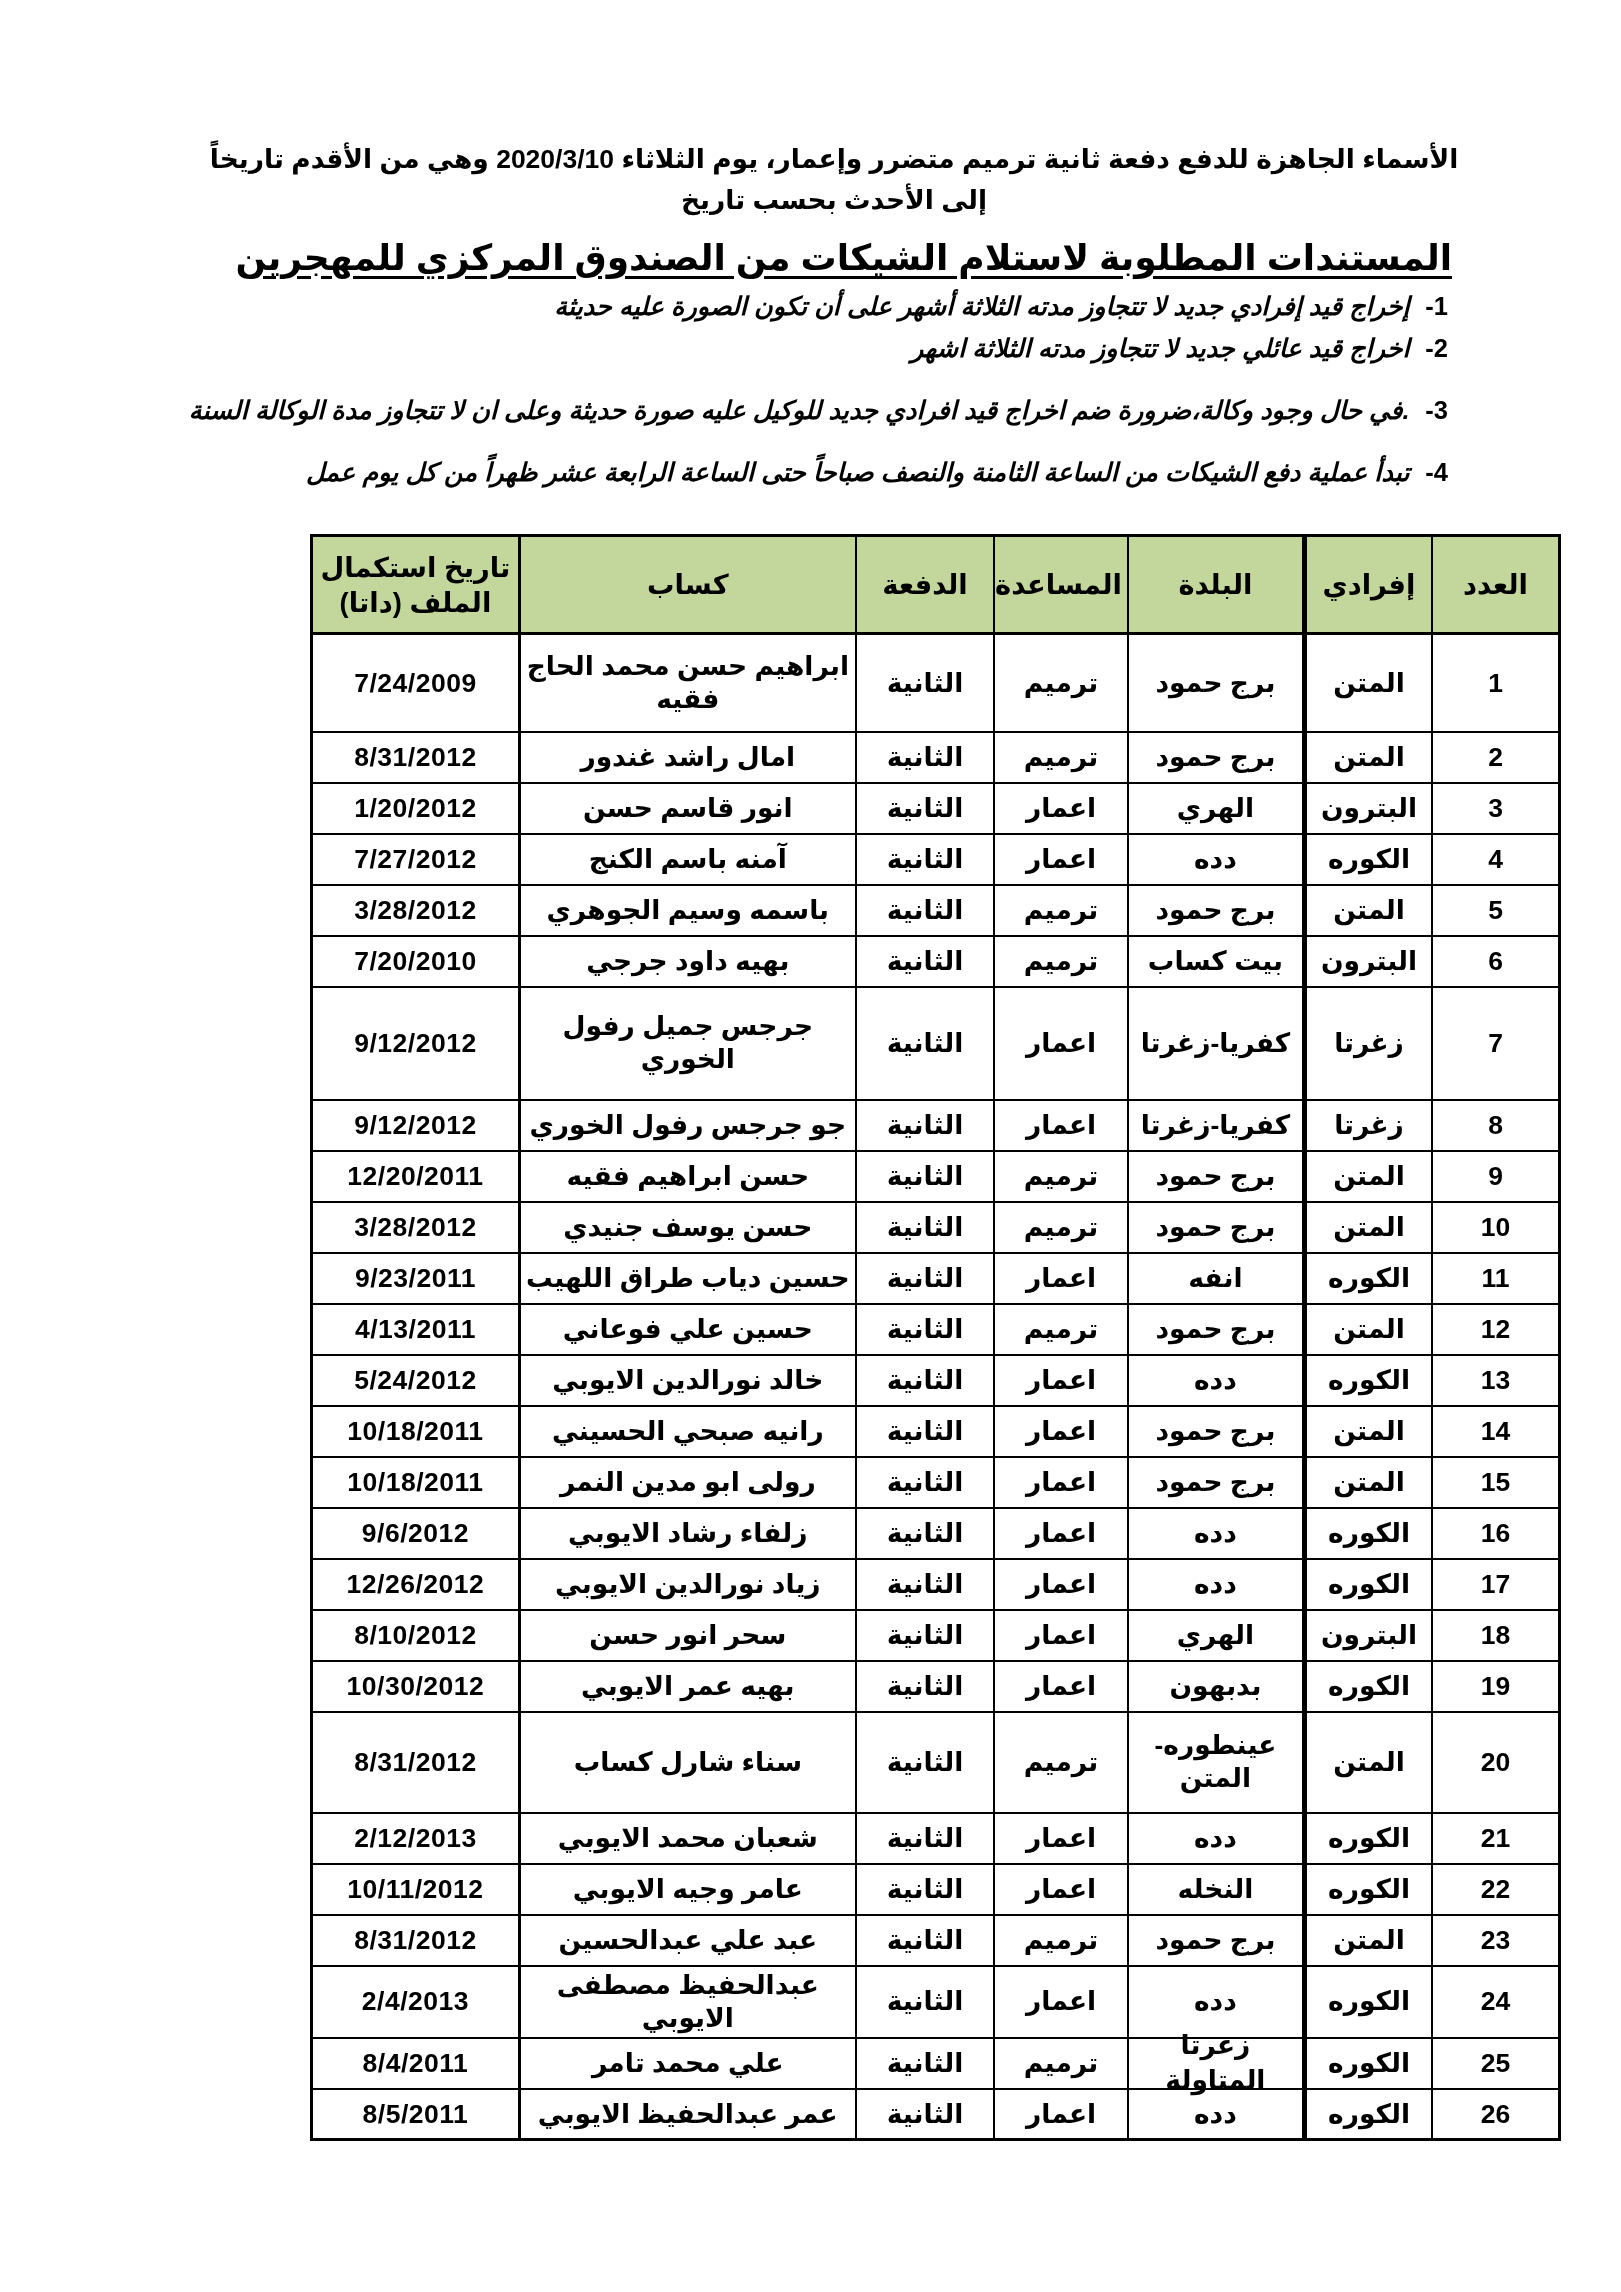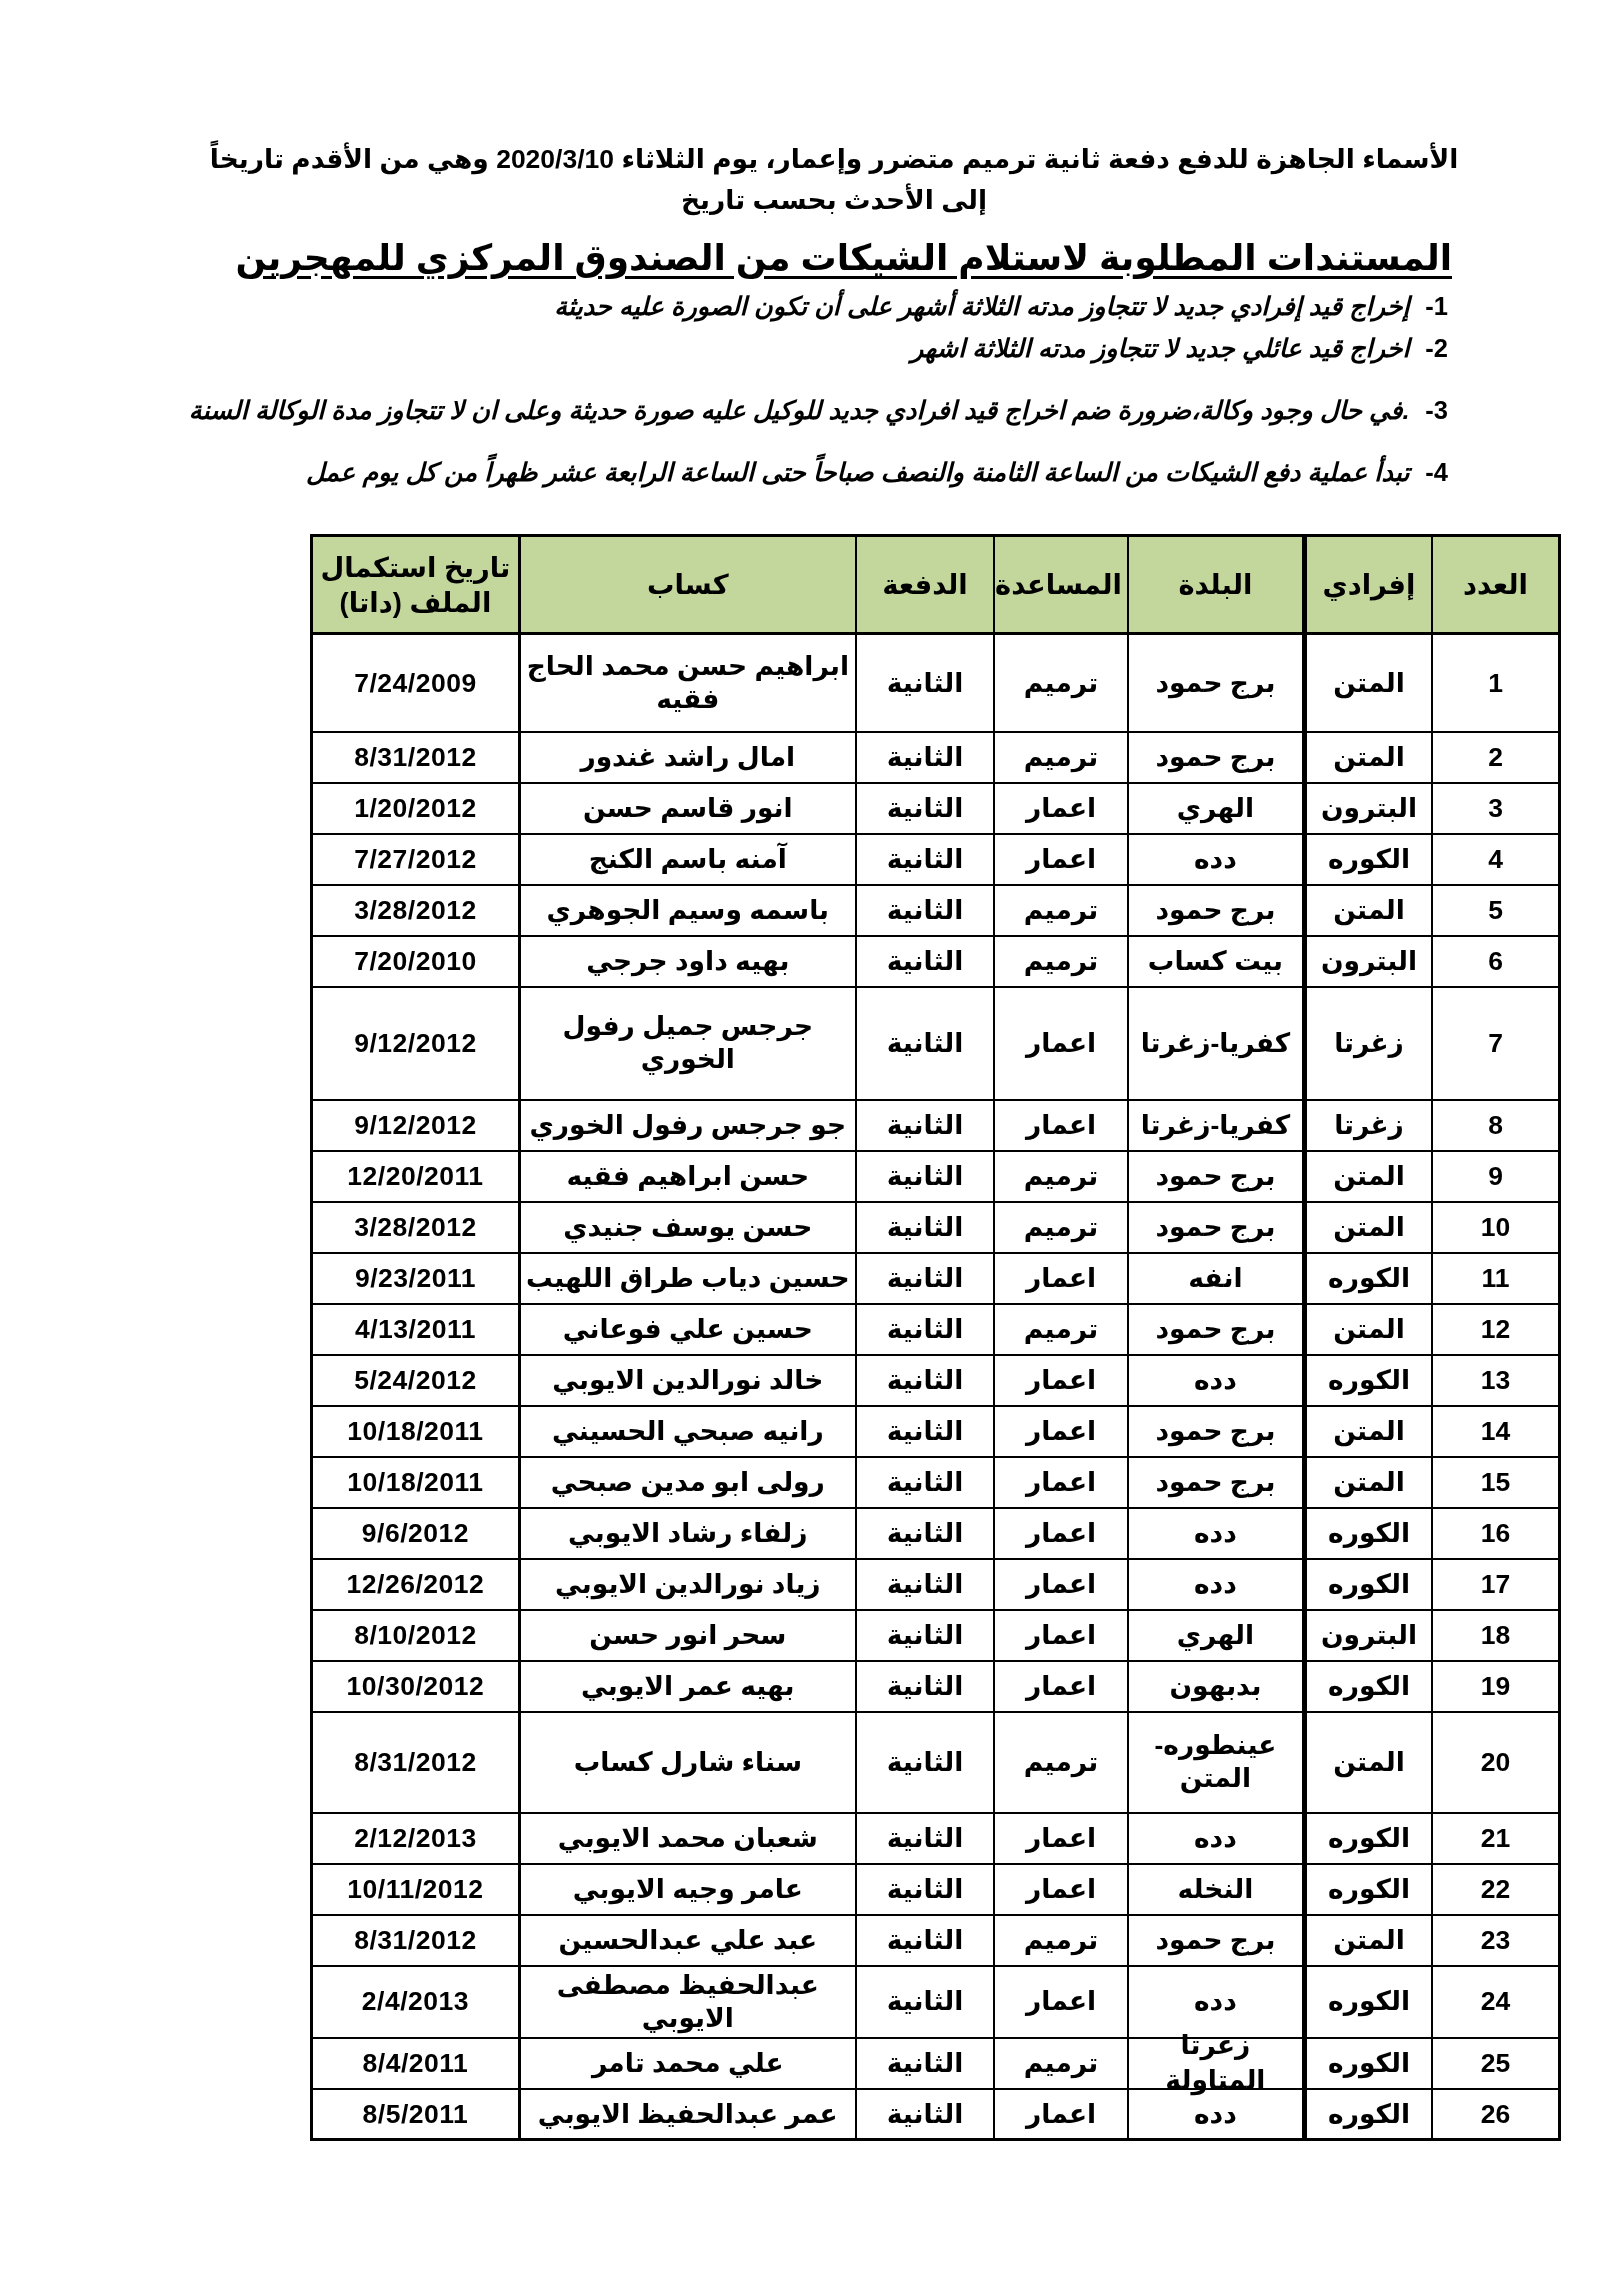--- a/index.html
+++ b/index.html
@@ -251,21 +251,21 @@
           <td class="c-batch">الثانية</td>
           <td class="c-name">رانيه صبحي الحسيني</td>
           <td class="c-date" dir="ltr">10/18/2011</td>
         </tr>
         <tr style="height: 51px;">
           <td class="c-num">15</td>
           <td class="c-district">المتن</td>
           <td class="c-town">برج حمود</td>
           <td class="c-aid">اعمار</td>
           <td class="c-batch">الثانية</td>
-          <td class="c-name">رولى ابو مدين صبحي</td>
+          <td class="c-name">رولى ابو مدين النمر</td>
           <td class="c-date" dir="ltr">10/18/2011</td>
         </tr>
         <tr style="height: 51px;">
           <td class="c-num">16</td>
           <td class="c-district">الكوره</td>
           <td class="c-town">دده</td>
           <td class="c-aid">اعمار</td>
           <td class="c-batch">الثانية</td>
           <td class="c-name">زلفاء رشاد الايوبي</td>
           <td class="c-date" dir="ltr">9/6/2012</td>

